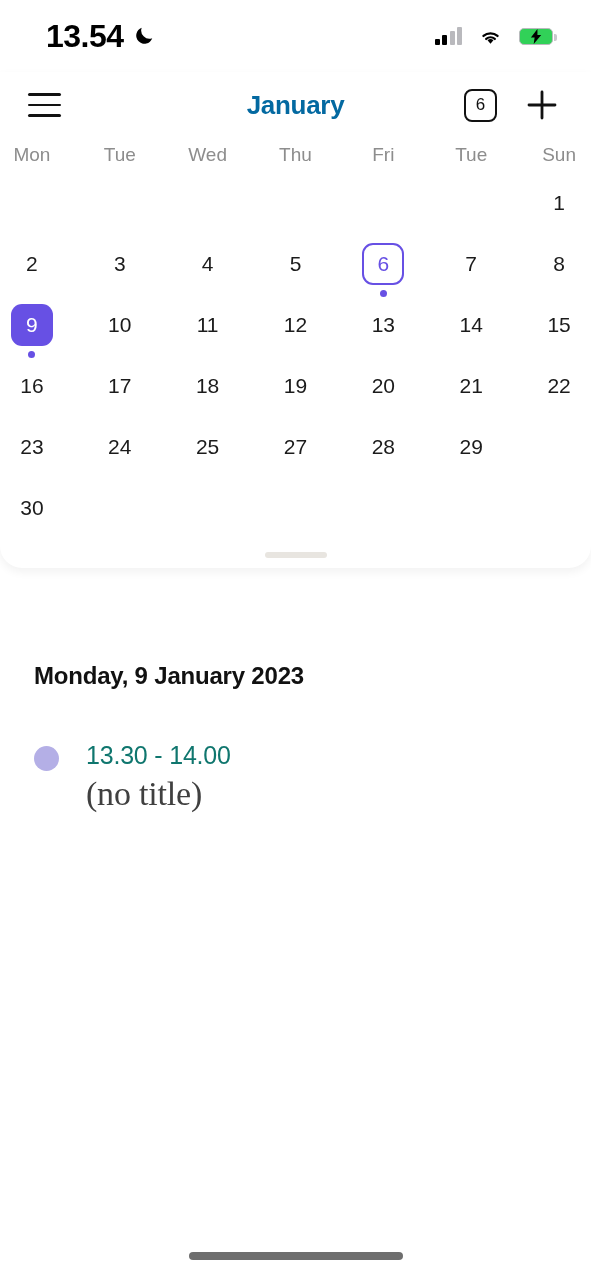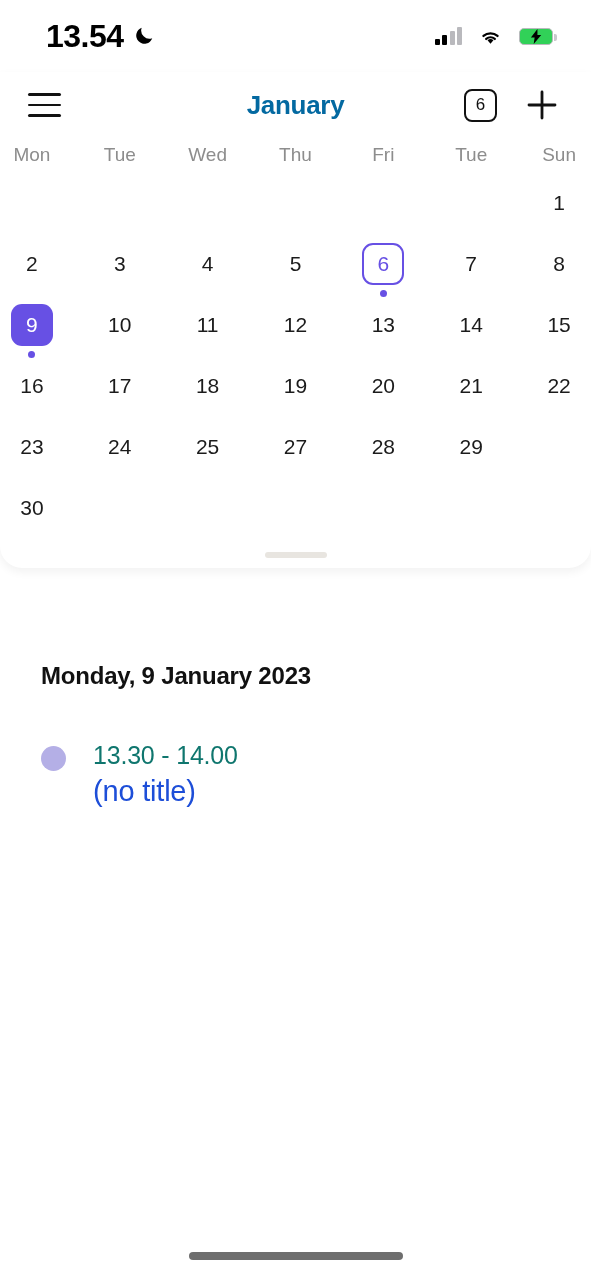--- a/index.html
+++ b/index.html
@@ -102,32 +102,32 @@
   .day-num.today { border:2.2px solid #6750e4; color:#6750e4; }
   .evt-dot {
     width:7px; height:7px; border-radius:50%; background:#6750e4;
     margin-top:5px;
   }
 
   .handle-wrap { display:flex; justify-content:center; padding-top:6px; }
   .handle { width:62px; height:6px; border-radius:3px; background:#e8e5e0; }
 
   
-  .agenda { position:absolute; top:662px; left:15px; right:0; padding:0 26px; }
+  .agenda { position:absolute; top:662px; left:8px; right:0; padding:0 26px; }
   .agenda-date {
     font-size:24px; font-weight:700; color:#111; letter-spacing:-0.2px;
   }
   .event-row { display:flex; align-items:flex-start; margin-top:49px; }
   .event-dot {
     width:25px; height:25px; border-radius:50%; background:#b4afe6;
     flex:0 0 auto; margin-top:7px;
   }
   .event-text { margin-left:27px; }
   .event-time { font-size:25px; color:#0f766e; line-height:1.32; letter-spacing:-0.2px; }
-  .event-title { font-size:29px; color:#1d4ed8; line-height:1.32; letter-spacing:-0.2px; }
+  .event-title { font-size:34px; color:#404040; line-height:1.32; letter-spacing:-0.2px;font-family:Liberation Serif, serif; }
 
   
   .home-indicator {
     position:absolute; bottom:20px; left:50%; transform:translateX(-50%);
     width:214px; height:8px; border-radius:4px; background:#6e6e6e;
   }
 </style>
 </head>
 <body>
 

